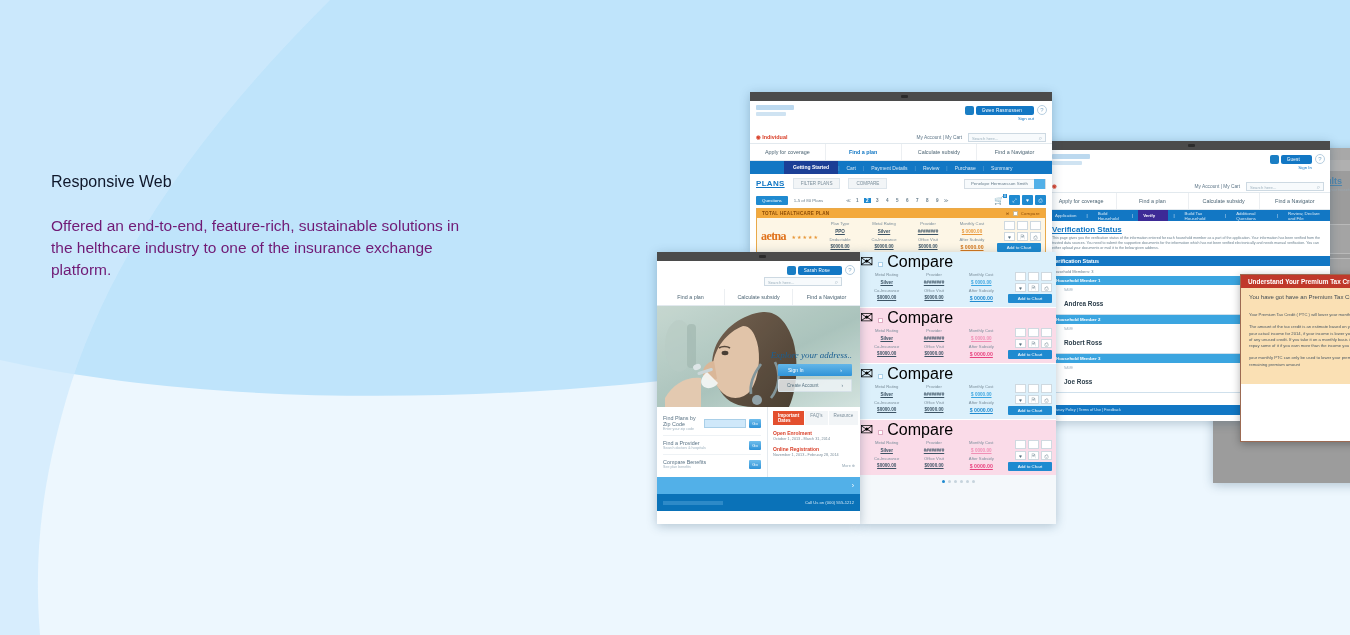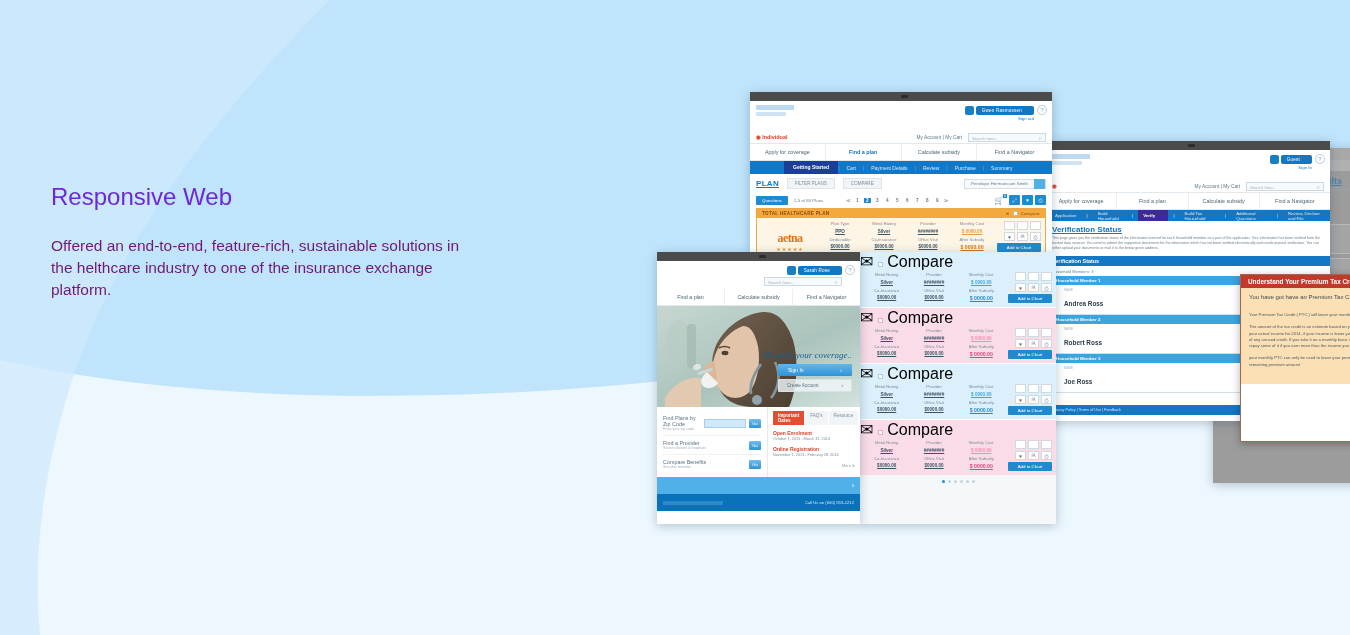--- a/index.html
+++ b/index.html
@@ -10,21 +10,21 @@
     position: relative;
   }
   #bg-curve { position: absolute; inset: 0; width: 1350px; height: 635px; z-index: 0; }
 
   
   .hero-copy { position: absolute; left: 51px; top: 155px; z-index: 5; width: 430px; }
   .hero-title {
     font-size: 54px; font-weight: bold; color: #1277c4;
     letter-spacing: -0.5px; line-height: 1.0;
   }
-  .hero-sub { font-size: 24px; color: #6d28d9; margin-top: 28px; font-weight: normal; }
+  .hero-sub { font-size: 16px; color: #0f172a; margin-top: 18px; font-weight: normal; }
   .hero-desc { font-size: 15.5px; color: #701a75; line-height: 1.42; margin-top: 24px; }
 
   
   #stage { position: absolute; left: 0; top: 0; width: 1350px; height: 635px; z-index: 4; }
 
   .win { position: absolute; background: #fff; box-shadow: 0 2px 10px rgba(20,60,90,.28); }
   .chrome { height: 9px; background: #4b4b4b; position: relative; }
   .chrome:after {
     content: ""; position: absolute; left: 50%; top: 3px; width: 7px; height: 3px;
     background: #2c2c2c; border-radius: 1px;
@@ -102,21 +102,21 @@
 
   
   .pcard { border: 1px solid; margin: 0 6px 3px 6px; }
   .pcard .ribbon {
     font-size: 4.6px; font-weight: bold; letter-spacing: .3px; padding: 2px 5px;
     display: flex; align-items: center;
   }
   .ribbon .cmp { margin-left: auto; font-size: 4.2px; font-weight: normal; display: flex; align-items: center; gap: 3px;}
   .ribbon .cb { width: 5px; height: 5px; background: #fff; border: 1px solid #c9b893; display: block; }
   .pbody { display: flex; padding: 3px 4px 4px 4px; }
-  .plogo { width: 58px; display: flex; flex-direction: column; justify-content: flex-end; align-items: center; }
+  .plogo { width: 58px; display: flex; flex-direction: row; justify-content: space-between; align-items: center; }
   .aetna { font-size: 12px; font-weight: bold; color: #e0721b; letter-spacing: -.6px; font-family: "Liberation Serif", serif; }
   .stars { font-size: 5px; color: #e8993c; letter-spacing: 1px; }
   .pgrid { flex: 1; display: grid; grid-template-columns: repeat(4, 1fr); gap: 1px 2px; text-align: center; }
   .pgrid .lb { font-size: 4.2px; color: #7b8e9b; }
   .pgrid .vl { font-size: 4.6px; font-weight: bold; color: #3c5364; text-decoration: underline; }
   .pgrid .vl.mc { color: #e8993c; }
   .pgrid .vl.as { color: #d4761a; font-size: 5.2px; }
   .pacts { width: 48px; display: flex; flex-direction: column; align-items: flex-end; gap: 2px; }
   .sqrow { display: flex; gap: 2px; }
   .sq { width: 11px; height: 9px; border: 1px solid #cfd9e0; background: #fff; font-size: 5px; text-align: center; line-height: 9px; color: #57707f;}
@@ -348,21 +348,21 @@
       <span class="st">Payment Details</span>
       <span class="sep">|</span>
       <span class="st">Review</span>
       <span class="sep">|</span>
       <span class="st">Purchase</span>
       <span class="sep">|</span>
       <span class="st">Summary</span>
     </div>
 
     <div class="plans-hdr">
-      <span class="plans-t">PLAN</span>
+      <span class="plans-t">PLANS</span>
       <span class="chipbtn">FILTER PLANS</span>
       <span class="chipbtn">COMPARE</span>
       <span class="usr-sel">
         <span>Penelope Hermansson Smith</span>
         <i></i>
       </span>
     </div>
 
     <div class="toolrow">
       <span class="qbtn">Questions</span>
@@ -641,21 +641,21 @@
         <path d="M104,58 C98,66 92,76 94,88" stroke="#7d8f96" stroke-width="2.6" fill="none"></path>
         <path d="M118,56 C124,68 122,82 114,92" stroke="#7d8f96" stroke-width="2.6" fill="none"></path>
         <circle cx="100" cy="94" r="5" fill="#8e9ea6"></circle>
 
         <path d="M8,92 C16,78 30,70 44,72 L44,101 L8,101 Z" fill="#eac9ae"></path>
         <rect x="40" y="64" width="16" height="3" rx="1.5" fill="#cfd8dc" transform="rotate(-18 48 65)"></rect>
         <ellipse cx="40" cy="61" rx="4" ry="3" fill="#e3e9ec" transform="rotate(-18 40 61)"></ellipse>
         <rect x="0" y="0" width="203" height="101" fill="#b9cdc6" opacity=".12"></rect>
       </svg>
       <div class="hero-ov">
-        <div class="cap">Monthly your coverage..</div>
+        <div class="cap">Explore your address..</div>
         <div class="btn-blue">
           <span>Sign In</span>
           <span>›</span>
         </div>
         <div class="btn-gray">
           <span>Create Account</span>
           <span>›</span>
         </div>
       </div>
     </div>

